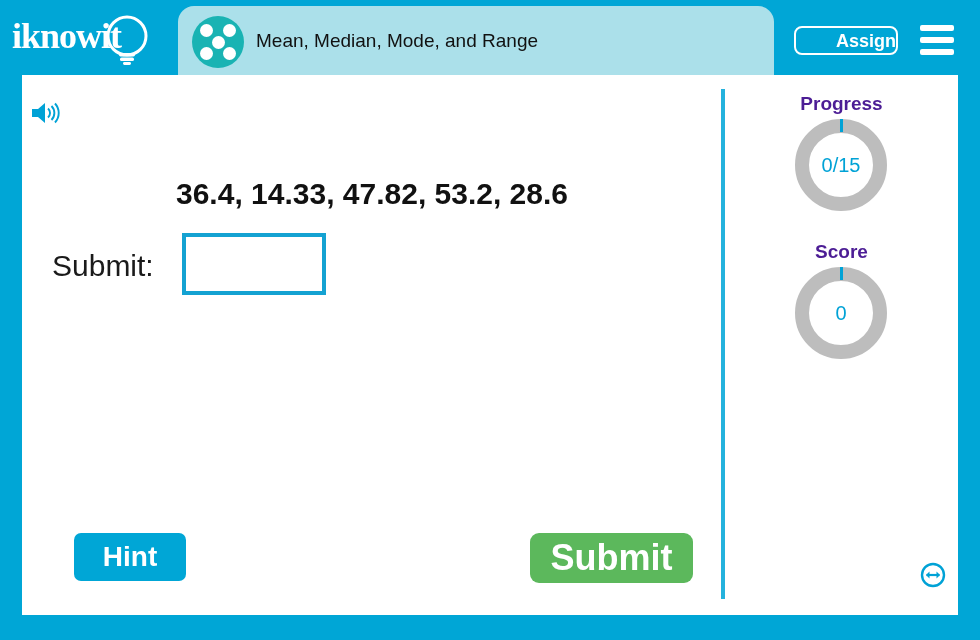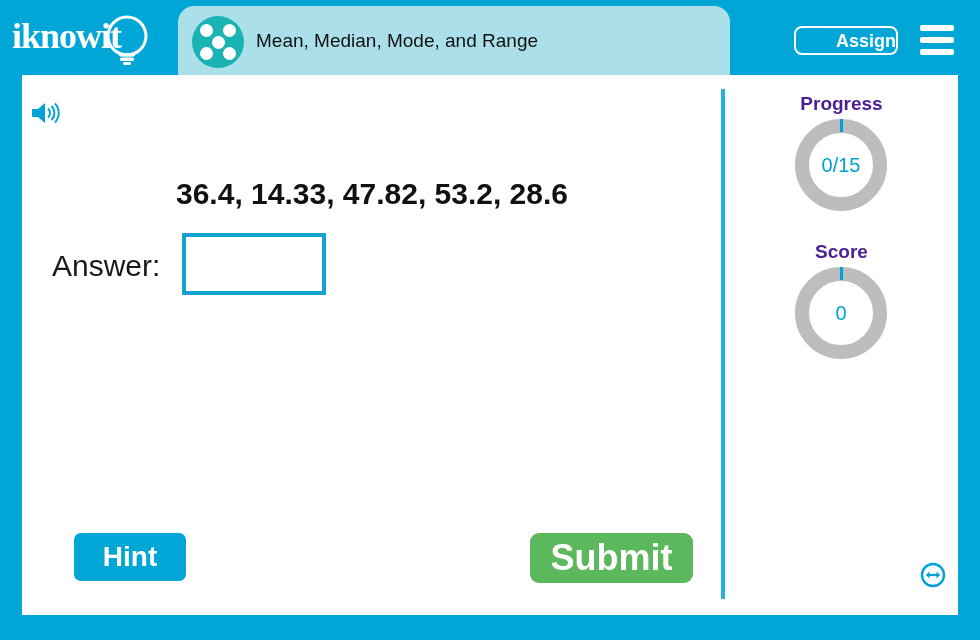--- a/index.html
+++ b/index.html
@@ -46,20 +46,21 @@
     left: 88px; top: 2px;
     width: 54px; height: 54px;
   }
 
   #title-pill {
     position: absolute;
     left: 178px; top: 6px;
     width: 552px; height: 69px;
     background: #abe0ea;
     border-radius: 16px 16px 0 0;
+    padding-left: 44px;
   }
   #subject-icon {
     position: absolute;
     left: 14px; top: 10px;
     width: 52px; height: 52px;
     border-radius: 50%;
     background: #19b3b3;
   }
   .dot {
     position: absolute;
@@ -289,21 +290,21 @@
       <path d="M1 9 h6 L14 3 v20 L7 17 H1 Z" fill="#00a2d6"></path>
       <path d="M17 8.5 a6 6 0 0 1 0 9" fill="none" stroke="#00a2d6" stroke-width="1.9"></path>
       <path d="M20.5 6 a10 10 0 0 1 0 14" fill="none" stroke="#00a2d6" stroke-width="1.9"></path>
       <path d="M24 3.5 a14 14 0 0 1 0 19" fill="none" stroke="#00a2d6" stroke-width="1.9"></path>
     </svg>
 
 
     <div id="numbers">36.4, 14.33, 47.82, 53.2, 28.6</div>
 
     <div id="answer-row">
-      <div id="answer-label">Answer:</div>
+      <div id="answer-label">Submit:</div>
       <input id="answer-input" type="text" placeholder="" style="">
     </div>
 
     <div id="hint-button">Hint</div>
     <div id="submit-button">Submit</div>
 
     <div id="rail">
 
       <div class="gauge-block" style="top:18px;">
         <div class="gauge-title">Progress</div>

